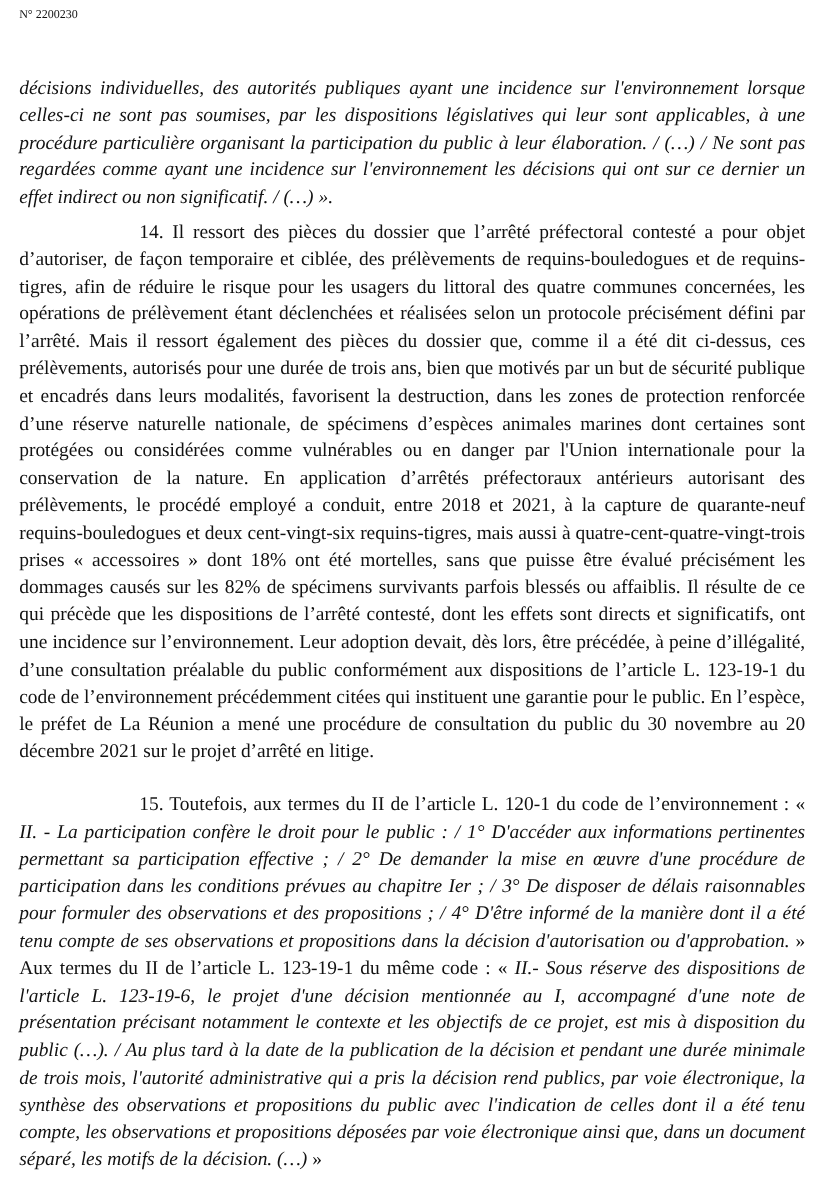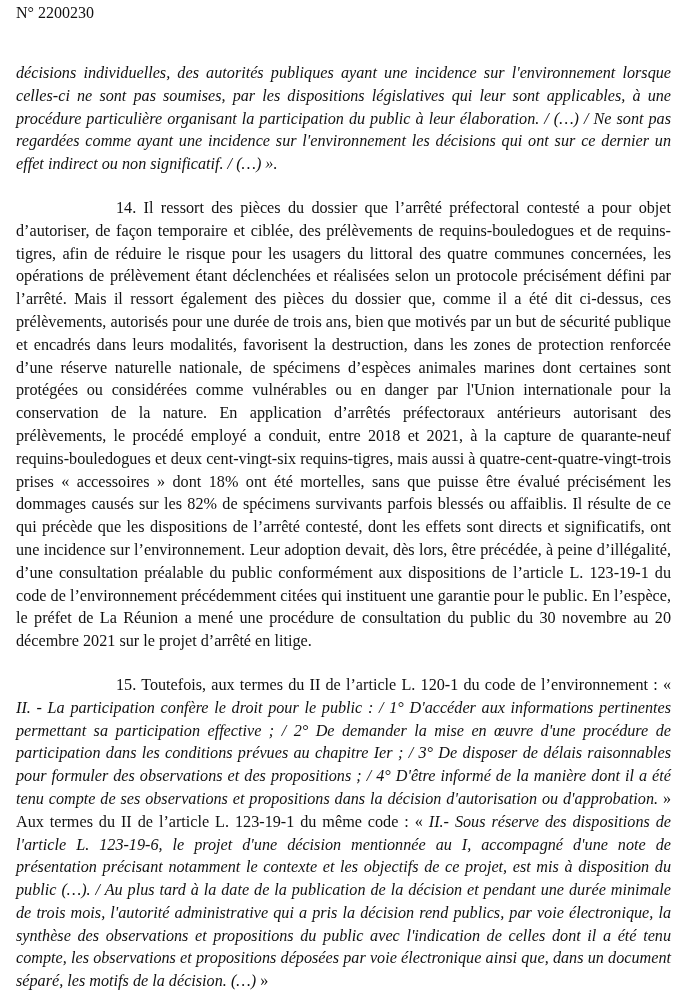--- a/index.html
+++ b/index.html
@@ -3,31 +3,31 @@
 <meta charset="utf-8">
 <style>
   html, body { margin: 0; padding: 0; background: #ffffff; }
   body {
     width: 698px; height: 1000px; overflow: hidden; position: relative;
     font-family: "Liberation Serif", "DejaVu Serif", serif;
     color: #111111;
   }
   .doc-number {
     position: absolute; left: 16px; top: 2px;
-    font-size: 16px; line-height: 22px;
+    font-size: 10px; line-height: 22px;
   }
   .page-body {
     position: absolute; left: 16px; top: 62px; width: 655px;
     font-size: 16.2px; line-height: 22.8px;
     text-align: justify;
   }
   .para { margin: 0 0 21px 0; }
   .indent { display: inline-block; width: 100px; }
   .it { font-style: italic; }
-  .para-first { margin-bottom: 21px; }
+  .para-first { margin-bottom: 6px; }
 </style>
 </head>
 <body>
 
 <div class="doc-number">N° 2200230</div>
 
 <div class="page-body">
 
   <p class="para para-first">
     <span class="it">décisions individuelles, des autorités publiques ayant une incidence sur l'environnement lorsque celles-ci ne sont pas soumises, par les dispositions législatives qui leur sont applicables, à une procédure particulière organisant la participation du public à leur élaboration. / (…) / Ne sont pas regardées comme ayant une incidence sur l'environnement les décisions qui ont sur ce dernier un effet indirect ou non significatif. / (…) ».</span>

